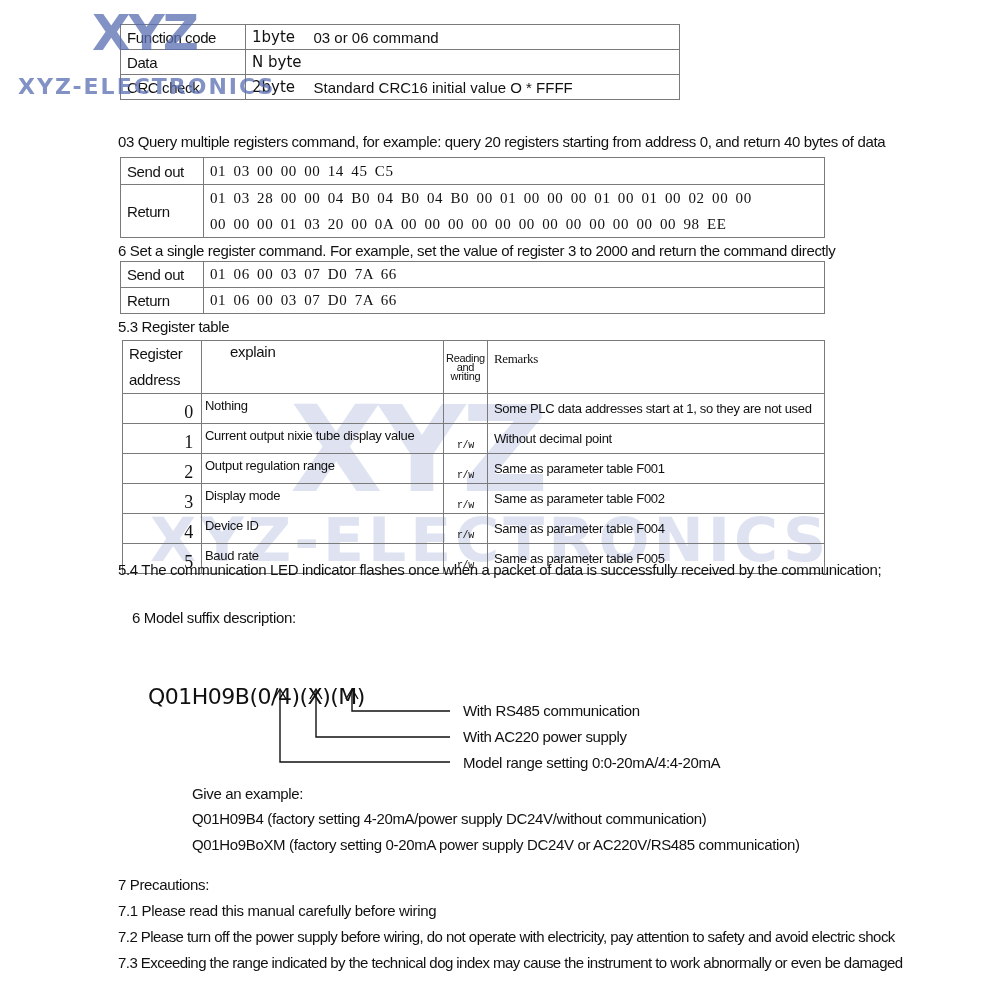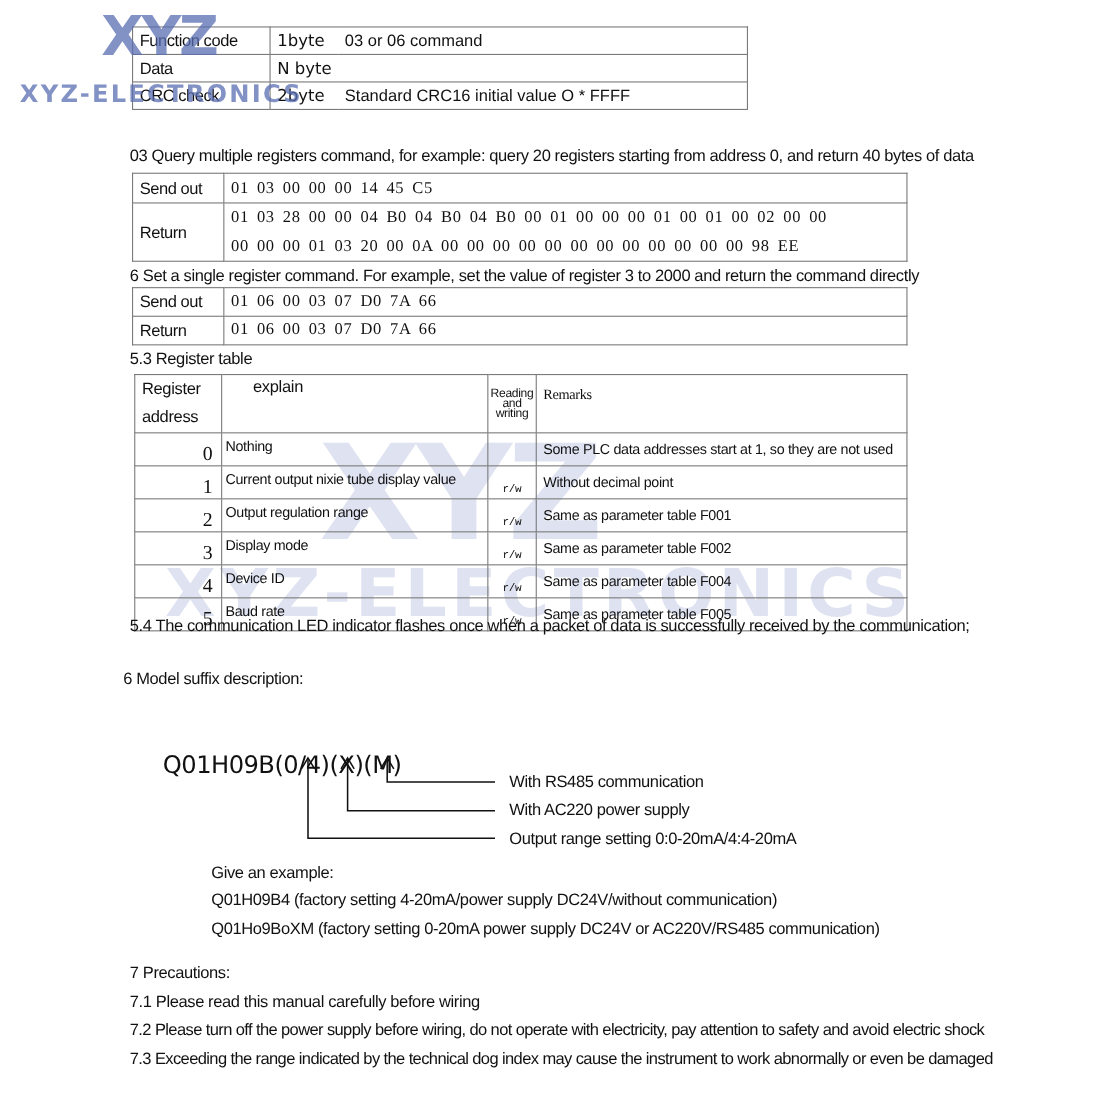--- a/index.html
+++ b/index.html
@@ -164,40 +164,40 @@
     <td class="addr">5</td>
     <td class="expl">Baud rate</td>
     <td class="rw">r/w</td>
     <td class="rem">Same as parameter table F005</td>
   </tr>
 </tbody>
   </table>
 
 <div class="abs para" style="left:118px; top:561px;">5.4 The communication LED indicator flashes once when a packet of data is successfully received by the communication;</div>
 
-<div class="abs para" style="left:112px; top:609px;">6 Model suffix description:</div>
+<div class="abs para" style="left:132px; top:609px;">6 Model suffix description:</div>
 <div class="abs model" style="left:148px; top:684px;text-align:center;">Q01H09B(0/4)(X)(M)</div>
 
 <svg class="abs" style="left:0; top:0;" width="1000" height="1000">
   <g stroke="#111" stroke-width="1.4" fill="none">
 
     <path d="M352,690 L352,711 L450,711"></path>
     <path d="M346,699 L352,689 L358,699"></path>
 
     <path d="M316,690 L316,737 L450,737"></path>
     <path d="M310,699 L316,689 L322,699"></path>
 
     <path d="M280,690 L280,762 L450,762"></path>
     <path d="M274,699 L280,689 L286,699"></path>
   </g>
 </svg>
 
 <div class="abs para" style="left:463px; top:702px;">With RS485 communication</div>
 <div class="abs para" style="left:463px; top:728px;">With AC220 power supply</div>
-<div class="abs para" style="left:463px; top:754px;">Output range setting 0:0-20mA/4:4-20mA</div>
+<div class="abs para" style="left:463px; top:754px;">Model range setting 0:0-20mA/4:4-20mA</div>
 
 <div class="abs para" style="left:192px; top:785px;">Give an example:</div>
 <div class="abs para" style="left:192px; top:810px;">Q01H09B4 (factory setting 4-20mA/power supply DC24V/without communication)</div>
 <div class="abs para" style="left:192px; top:836px;">Q01Ho9BoXM (factory setting 0-20mA power supply DC24V or AC220V/RS485 communication)</div>
 
 <div class="abs para" style="left:118px; top:876px;">7 Precautions:</div>
 <div class="abs para" style="left:118px; top:902px;">7.1 Please read this manual carefully before wiring</div>
 <div class="abs para" style="left:118px; top:928px; letter-spacing:-0.55px;">7.2 Please turn off the power supply before wiring, do not operate with electricity, pay attention to safety and avoid electric shock</div>
 <div class="abs para" style="left:118px; top:954px; letter-spacing:-0.55px;">7.3 Exceeding the range indicated by the technical dog index may cause the instrument to work abnormally or even be damaged</div>
 

